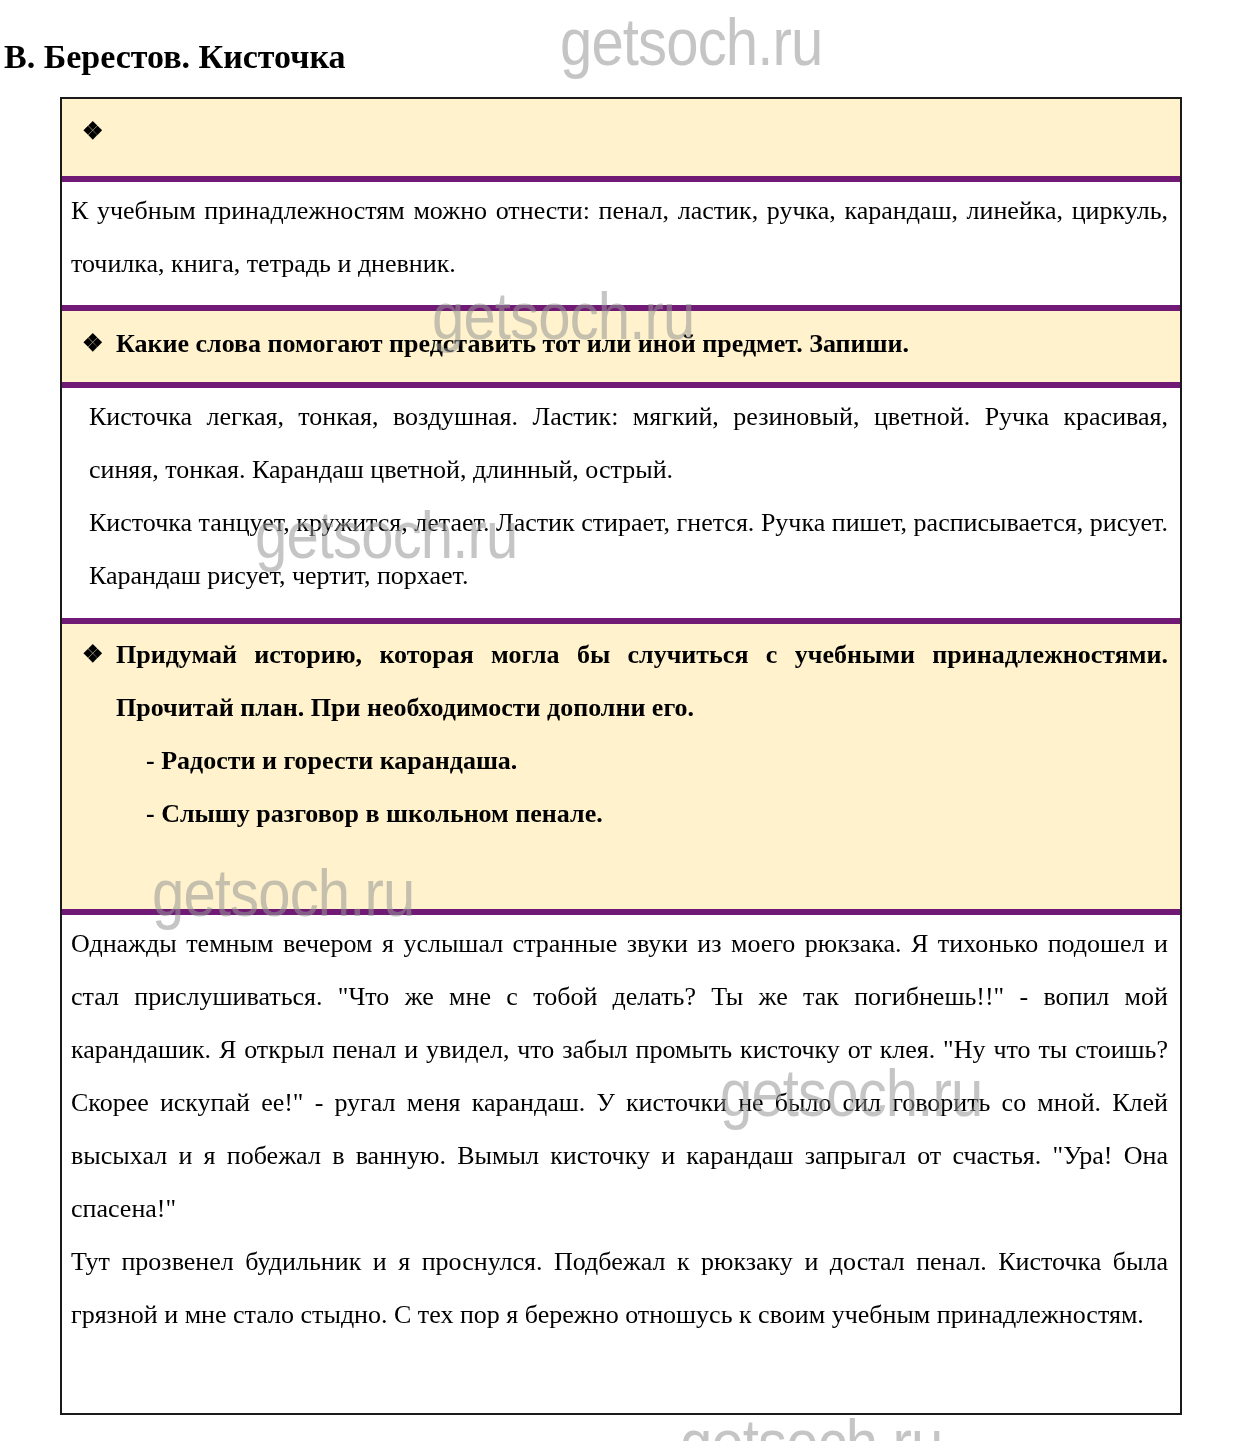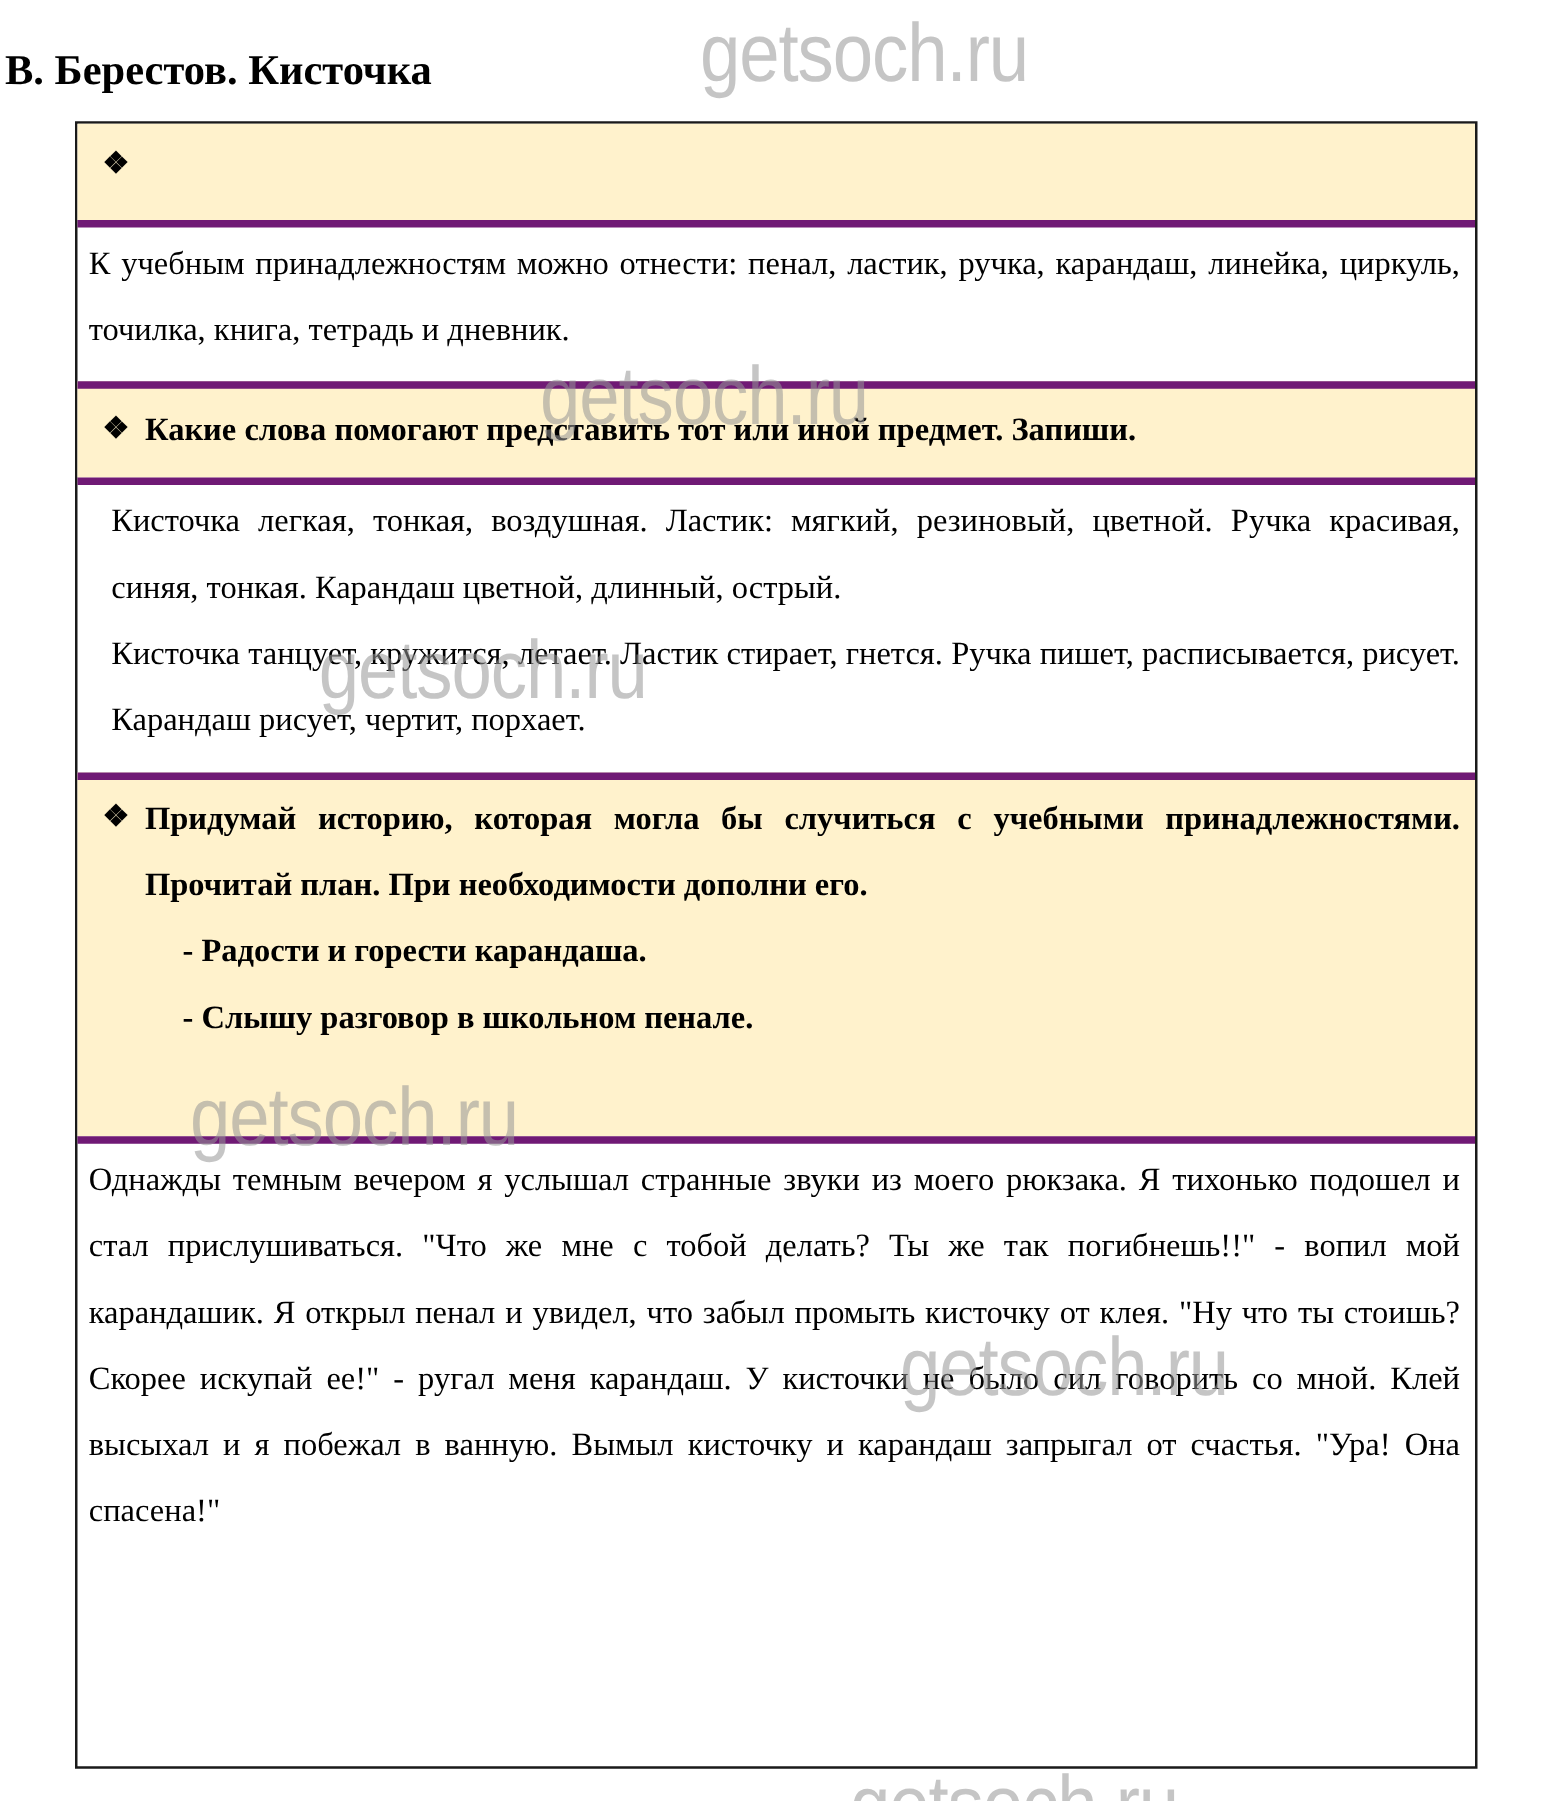--- a/index.html
+++ b/index.html
@@ -62,20 +62,21 @@
       <span class="diamond">❖</span>
       <div class="q-text">
         <div>Придумай историю, которая могла бы случиться с учебными принадлежностями. Прочитай план. При необходимости дополни его.</div>
         <div class="plan">- Радости и горести карандаша.</div>
         <div class="plan">- Слышу разговор в школьном пенале.</div>
       </div>
     </div>
   </div>
   <div class="row a r6">
     <p>Однажды темным вечером я услышал странные звуки из моего рюкзака. Я тихонько подошел и стал прислушиваться. "Что же мне с тобой делать? Ты же так погибнешь!!" - вопил мой карандашик. Я открыл пенал и увидел, что забыл промыть кисточку от клея. "Ну что ты стоишь? Скорее искупай ее!" - ругал меня карандаш. У кисточки не было сил говорить со мной. Клей высыхал и я побежал в ванную. Вымыл кисточку и карандаш запрыгал от счастья. "Ура! Она спасена!"</p>
+    <p>Тут прозвенел будильник и я проснулся. Подбежал к рюкзаку и достал пенал. Кисточка была грязной и мне стало стыдно. С тех пор я бережно отношусь к своим учебным принадлежностям.</p>
   </div>
 </div>
 
 <div class="watermark" style="left:560px; top:4px;">getsoch.ru</div>
 <div class="watermark" style="left:432px; top:278px;">getsoch.ru</div>
 <div class="watermark" style="left:255px; top:497px;">getsoch.ru</div>
 <div class="watermark" style="left:152px; top:855px;">getsoch.ru</div>
 <div class="watermark" style="left:720px; top:1055px;">getsoch.ru</div>
 <div class="watermark" style="left:680px; top:1405px;">getsoch.ru</div>
 

